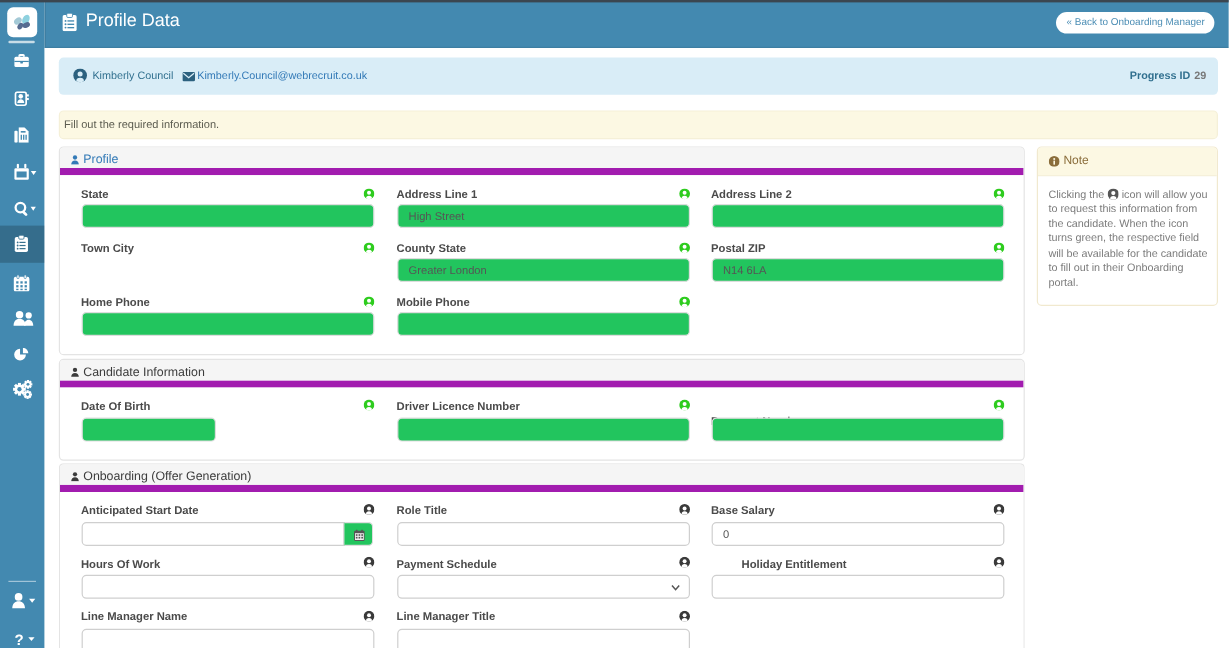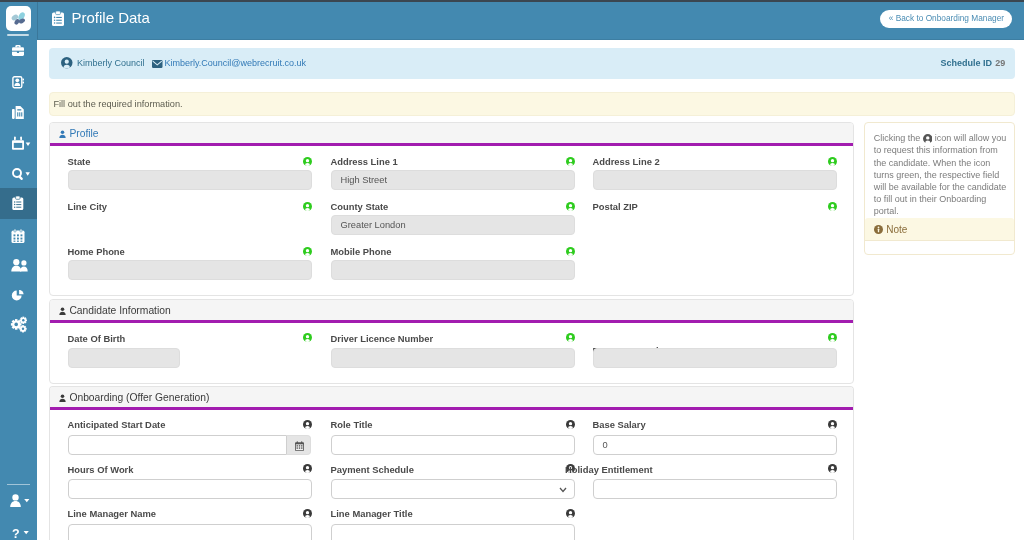--- a/index.html
+++ b/index.html
@@ -20,30 +20,30 @@
 #sdivider { position:absolute; left:7px; top:484px; width:23px; height:1px; background:rgba(255,255,255,0.5); }
 #content { position:absolute; left:38px; top:40px; width:986px; height:432px; background:#fff; }
 #cbar { position:absolute; left:10.9px; top:8px; width:965.8px; height:31px; background:#d9edf7; border-radius:4px; font-size:9px; }
 #cbar .nm { position:absolute; left:28.1px; top:9.5px; line-height:11px; color:#31708f; }
 #cbar .em { position:absolute; left:115.5px; top:9.5px; line-height:11px; color:#337ab7; }
 #cbar .cid { position:absolute; right:22.7px; top:9.5px; line-height:11px; color:#31708f; font-weight:bold; }
 #cbar .cidv { position:absolute; right:9.4px; top:9.5px; line-height:11px; color:#777;font-weight:bold; }
 #warn { position:absolute; left:10.9px; top:51.5px; width:965.8px; height:24.5px; background:#fcf8e3;
   border:1px solid #f5f0d8; border-radius:4px; color:#5c5c50; font-size:9.2px; line-height:22.5px; padding-left:3.5px; }
 .panel { position:absolute; left:11.4px; width:804.6px; background:#fff; border:1px solid #e4e4e4; border-radius:4px; }
-.phead { position:relative; height:23px; background:#f5f5f5; border-bottom:3px solid #a21caf;
+.phead { position:relative; height:23px; background:#f5f5f5; border-bottom:6px solid #a21caf;
   border-radius:3px 3px 0 0; font-size:10.3px; line-height:22px; padding-left:9px; }
 .phead .ptxt { margin-left:3px; }
 #p1 { top:82.3px; height:173.9px; }
 #p1 .ptxt { color:#337ab7; }
 #p2 { top:259px; height:84.5px; }
 #p3 { top:346.3px; height:193.7px; border-bottom:none; border-radius:4px 4px 0 0; }
 .dk { color:#3b3b3b; }
 .lbl { position:absolute; font-size:9.4px; line-height:11px; font-weight:bold; color:#4a4a4a; }
-.inp { position:absolute; height:20px; background:#e5e5e5; border:1px solid #ddd; border-radius:4px;
+.inp { position:absolute; height:20px; background:#22c55e; border:1px solid #ddd; border-radius:4px;
   font-size:9.3px; color:#555; line-height:18px; padding-left:9px; }
 .winp { position:absolute; height:20px; background:#fff; border:1px solid #cfcfcf; border-radius:4px;
   font-size:9.3px; color:#555; line-height:18px; padding-left:9px; }
 .uc { position:absolute; width:9px; height:9px; }
 #note { position:absolute; left:826.2px; top:82px; width:150.5px; height:133.4px; background:#fff;
   border:1px solid #f1e9cf; border-radius:4px; }
 #notehead { height:23.5px; background:#fcf8e3; border-bottom:1px solid #f1e9cf; border-radius:3px 3px 0 0;
   font-size:10px; color:#8a6d3b; line-height:23px; padding-left:8.5px; }
 #notebody { padding:9.2px 4px 0 8.5px; font-size:9px; line-height:12.2px; color:#7c7c7c; }
 </style>
@@ -224,21 +224,21 @@
         <circle cx="12" cy="9.8" r="4.4" fill="#d9edf7"></circle>
         <ellipse cx="12" cy="21.8" rx="6.6" ry="5.6" fill="#d9edf7"></ellipse>
       </g>
     </svg>
     <div class="nm">Kimberly Council</div>
     <svg class="abs" style="left:103.3px;top:11.5px" width="10.5" height="8" viewBox="0 0 16 12">
       <rect x="0" y="0" width="16" height="12" rx="1.8" fill="#2c617f"></rect>
       <path d="M1.2 1.5 L8 7.2 L14.8 1.5" stroke="#d9edf7" stroke-width="1.6" fill="none"></path>
     </svg>
     <div class="em">Kimberly.Council@webrecruit.co.uk</div>
-    <div class="cid">Schedule ID</div>
+    <div class="cid">Progress ID</div>
     <div class="cidv">29</div>
   </div>
   <div id="warn">Fill out the required information.</div>
 
   <div class="panel" id="p1">
     <div class="phead"><svg style="vertical-align:-1px" width="7" height="8.5" viewBox="0 0 14 16">
           <circle cx="7" cy="4" r="3.6" fill="#337ab7"></circle>
           <path d="M0.6 16 c0-4.6 2.9-7 6.4-7 s6.4 2.4 6.4 7 Z" fill="#337ab7"></path>
         </svg><span class="ptxt">Profile</span></div>
   </div>
@@ -275,21 +275,21 @@
   <div class="inp" style="left:292.5px;top:130.2px;width:244px">High Street</div>
   <div class="lbl" style="left:554.5px;top:115.7px">Address Line 2</div>
   <svg class="uc" style="left:789.5px;top:116.5px" viewBox="0 0 24 24">
       <circle cx="12" cy="12" r="12" fill="#2ecc1e"></circle>
       <g clip-path="url(#ucc)">
         <circle cx="12" cy="9.8" r="4.4" fill="#fff"></circle>
         <ellipse cx="12" cy="21.8" rx="6.6" ry="5.6" fill="#fff"></ellipse>
       </g>
     </svg>
   <div class="inp" style="left:554.5px;top:130.2px;width:244px"></div>
-  <div class="lbl" style="left:29.5px;top:160.7px">Line City</div>
+  <div class="lbl" style="left:29.5px;top:160.7px">Town City</div>
   <svg class="uc" style="left:264.5px;top:161.5px" viewBox="0 0 24 24">
       <circle cx="12" cy="12" r="12" fill="#2ecc1e"></circle>
       <g clip-path="url(#ucc)">
         <circle cx="12" cy="9.8" r="4.4" fill="#fff"></circle>
         <ellipse cx="12" cy="21.8" rx="6.6" ry="5.6" fill="#fff"></ellipse>
       </g>
     </svg>
   <div class="lbl" style="left:292.5px;top:160.7px">County State</div>
   <svg class="uc" style="left:527.5px;top:161.5px" viewBox="0 0 24 24">
       <circle cx="12" cy="12" r="12" fill="#2ecc1e"></circle>
@@ -300,20 +300,21 @@
     </svg>
   <div class="inp" style="left:292.5px;top:175.2px;width:244px">Greater London</div>
   <div class="lbl" style="left:554.5px;top:160.7px">Postal ZIP</div>
   <svg class="uc" style="left:789.5px;top:161.5px" viewBox="0 0 24 24">
       <circle cx="12" cy="12" r="12" fill="#2ecc1e"></circle>
       <g clip-path="url(#ucc)">
         <circle cx="12" cy="9.8" r="4.4" fill="#fff"></circle>
         <ellipse cx="12" cy="21.8" rx="6.6" ry="5.6" fill="#fff"></ellipse>
       </g>
     </svg>
+  <div class="inp" style="left:554.5px;top:175.2px;width:244px">N14 6LA</div>
   <div class="lbl" style="left:29.5px;top:205.7px">Home Phone</div>
   <svg class="uc" style="left:264.5px;top:206.5px" viewBox="0 0 24 24">
       <circle cx="12" cy="12" r="12" fill="#2ecc1e"></circle>
       <g clip-path="url(#ucc)">
         <circle cx="12" cy="9.8" r="4.4" fill="#fff"></circle>
         <ellipse cx="12" cy="21.8" rx="6.6" ry="5.6" fill="#fff"></ellipse>
       </g>
     </svg>
   <div class="inp" style="left:29.5px;top:220.2px;width:244px"></div>
   <div class="lbl" style="left:292.5px;top:205.7px">Mobile Phone</div>
@@ -410,21 +411,21 @@
       <g clip-path="url(#ucc)">
         <circle cx="12" cy="9.8" r="4.4" fill="#fff"></circle>
         <ellipse cx="12" cy="21.8" rx="6.6" ry="5.6" fill="#fff"></ellipse>
       </g>
     </svg>
   <div class="winp" style="left:292.5px;top:439px;width:244px">
       <svg style="position:absolute;right:7px;top:7px" width="8" height="6" viewBox="0 0 8 6">
         <path d="M1 1 L4 4.4 L7 1" stroke="#555" stroke-width="1.3" fill="none"></path>
       </svg>
     </div>
-  <div class="lbl" style="left:527px;top:423.5px">Holiday Entitlement</div>
+  <div class="lbl" style="left:580px;top:423.5px">Holiday Entitlement</div>
   <svg class="uc" style="left:789.5px;top:424.1px" viewBox="0 0 24 24">
       <circle cx="12" cy="12" r="12" fill="#3a3a3a"></circle>
       <g clip-path="url(#ucc)">
         <circle cx="12" cy="9.8" r="4.4" fill="#fff"></circle>
         <ellipse cx="12" cy="21.8" rx="6.6" ry="5.6" fill="#fff"></ellipse>
       </g>
     </svg>
   <div class="winp" style="left:554.5px;top:439px;width:244px"></div>
   <div class="lbl" style="left:29.5px;top:468.2px">Line Manager Name</div>
   <svg class="uc" style="left:264.5px;top:468.7px" viewBox="0 0 24 24">
@@ -439,26 +440,26 @@
   <svg class="uc" style="left:527.5px;top:468.7px" viewBox="0 0 24 24">
       <circle cx="12" cy="12" r="12" fill="#3a3a3a"></circle>
       <g clip-path="url(#ucc)">
         <circle cx="12" cy="9.8" r="4.4" fill="#fff"></circle>
         <ellipse cx="12" cy="21.8" rx="6.6" ry="5.6" fill="#fff"></ellipse>
       </g>
     </svg>
   <div class="winp" style="left:292.5px;top:483.5px;width:244px"></div>
 
   <div id="note">
+    <div id="notehead"><svg style="vertical-align:-1.5px;margin-right:3.5px" width="9" height="9" viewBox="0 0 24 24">
+          <circle cx="12" cy="12" r="12" fill="#8a6d3b"></circle>
+          <circle cx="12" cy="6.6" r="2.3" fill="#fcf8e3"></circle>
+          <rect x="10.2" y="10.2" width="3.6" height="9" rx="1" fill="#fcf8e3"></rect>
+        </svg><span>Note</span></div>
     <div id="notebody">Clicking the <svg style="vertical-align:-2px" width="9.5" height="9.5" viewBox="0 0 24 24">
           <circle cx="12" cy="12" r="12" fill="#555"></circle>
           <g clip-path="url(#ucc)">
             <circle cx="12" cy="9.8" r="4.4" fill="#fff"></circle>
             <ellipse cx="12" cy="21.8" rx="6.6" ry="5.6" fill="#fff"></ellipse>
           </g>
         </svg> icon will allow you<br>to request this information from<br>the candidate. When the icon<br>turns green, the respective field<br>will be available for the candidate<br>to fill out in their Onboarding<br>portal.</div>
-    <div id="notehead"><svg style="vertical-align:-1.5px;margin-right:3.5px" width="9" height="9" viewBox="0 0 24 24">
-          <circle cx="12" cy="12" r="12" fill="#8a6d3b"></circle>
-          <circle cx="12" cy="6.6" r="2.3" fill="#fcf8e3"></circle>
-          <rect x="10.2" y="10.2" width="3.6" height="9" rx="1" fill="#fcf8e3"></rect>
-        </svg><span>Note</span></div>
   </div>
 </div>
 
 </body></html>

